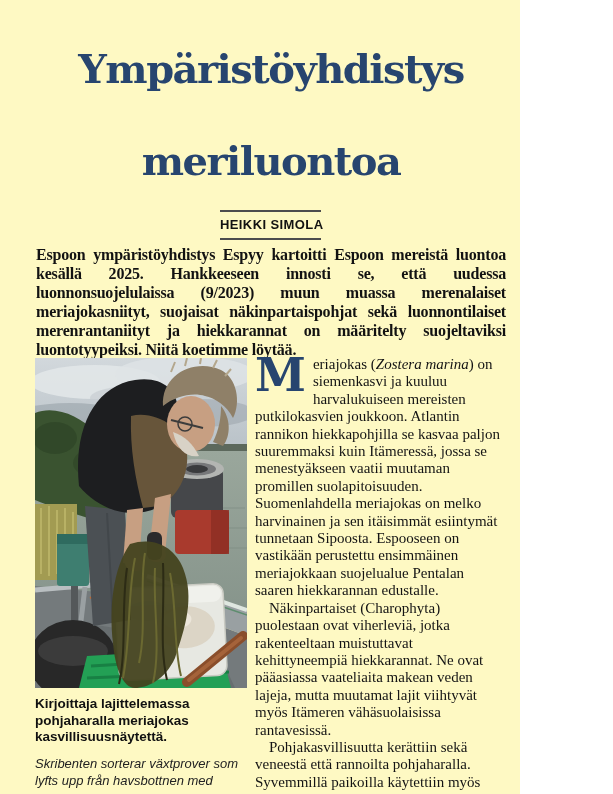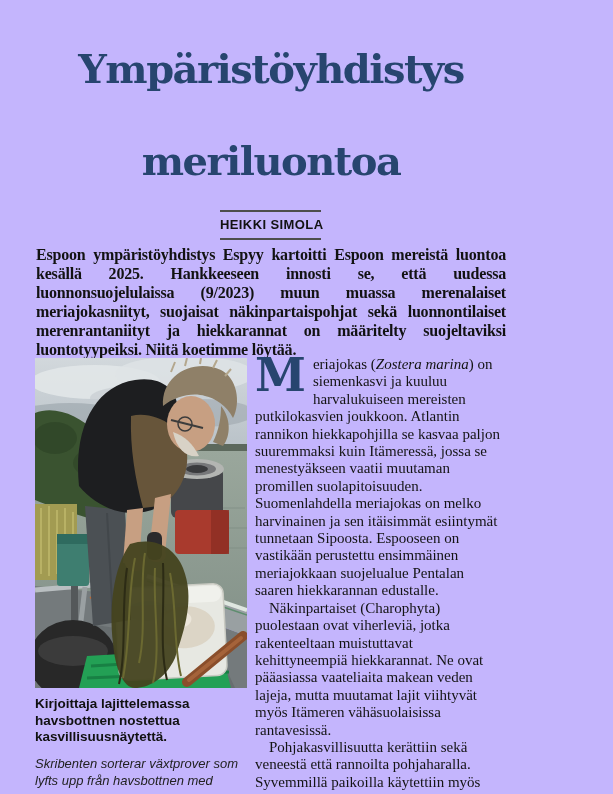--- a/index.html
+++ b/index.html
@@ -1,17 +1,17 @@
 <!DOCTYPE html>
 <html lang="fi" style="--accent: #27456f; --rule: #4d4d4d; --text: #141414;"><head>
 <meta charset="utf-8">
 <style>
   html,body { margin:0; padding:0; background:#fff; }
   .page {
-    position:relative; width:613px; height:794px; background:#c4b5fd;
+    position:relative; width:520px; height:794px; background:#fef9c3;
     overflow:hidden; color:var(--text,#141414);
   }
   .title {
     position:absolute; left:36px; top:46px; width:470px; margin:0;
     text-align:center; font-family:"DejaVu Serif","Liberation Serif",serif;
     font-weight:700; font-size:40px; line-height:46px; letter-spacing:-1.5px;
     color:var(--accent,#27456f);
   }
   .byline { position:absolute; left:220px; top:210px; width:101px; 
     font-family:"Liberation Sans",sans-serif; }
@@ -154,21 +154,21 @@
         <path d="M92,210 C86,250 92,290 84,326 M128,205 C130,248 124,288 132,322" stroke="#2c2b15" stroke-width="2" fill="none"></path>
       </g>
 
       <g>
         <line x1="152" y1="324" x2="208" y2="278" stroke="#8a4e2b" stroke-width="10" stroke-linecap="round"></line>
         <line x1="154" y1="322" x2="206" y2="280" stroke="#a5633a" stroke-width="4" stroke-linecap="round"></line>
       </g>
     </svg>
 
     <figcaption>
-      <p class="cap-fi">Kirjoittaja lajittelemassa havsbottnen nostettua kasvillisuusnäytettä.</p>
+      <p class="cap-fi">Kirjoittaja lajittelemassa pohjaharalla meriajokas kasvillisuusnäytettä.</p>
       <p class="cap-sv" lang="sv">Skribenten sorterar växtprover som lyfts upp från havsbottnen med bottenharv.</p>
     </figcaption>
   </figure>
 
   <div class="body-col">
     <p><span class="dropcap">M</span><span>eriajokas (</span><em>Zostera marina</em><span>) on siemenkasvi ja kuuluu harvalukuiseen mereisten putkilokasvien joukkoon. Atlantin rannikon hiekkapohjilla se kasvaa paljon suuremmaksi kuin Itämeressä, jossa se menestyäkseen vaatii muutaman promillen suolapitoisuuden. Suomenlahdella meriajokas on melko harvinainen ja sen itäisimmät esiintymät tunnetaan Sipoosta. Espooseen on vastikään perustettu ensimmäinen meriajokkaan suojelualue Pentalan saaren hiekkarannan edustalle.</span></p>
     <p class="indent">Näkinpartaiset (Charophyta) puolestaan ovat viherleviä, jotka rakenteeltaan muistuttavat kehittyneempiä hiekkarannat. Ne ovat pääasiassa vaateliaita makean veden lajeja, mutta muutamat lajit viihtyvät myös Itämeren vähäsuolaisissa rantavesissä.</p>
     <p class="indent">Pohjakasvillisuutta kerättiin sekä veneestä että rannoilta pohjaharalla. Syvemmillä paikoilla käytettiin myös sedimenttinoudinta. Näytteitä kerättiin</p>
   </div>
 

